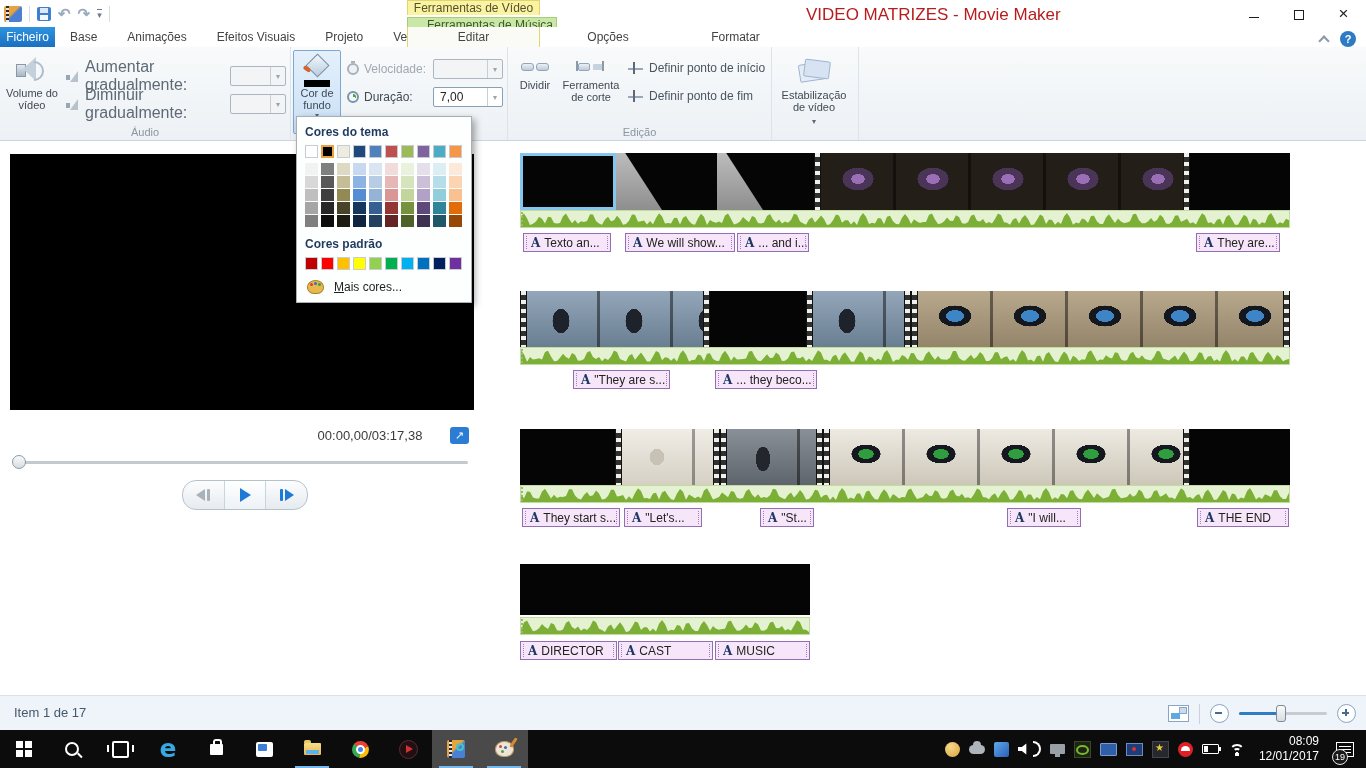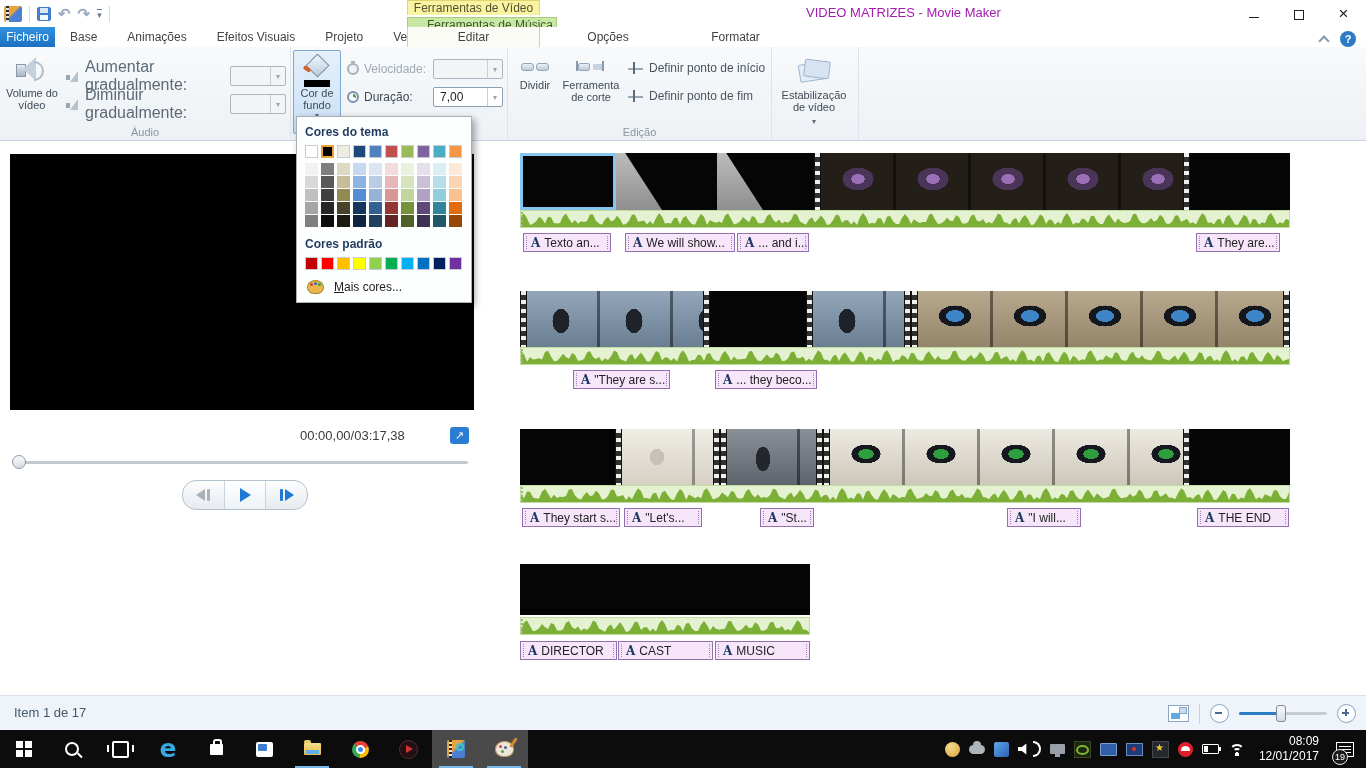--- a/index.html
+++ b/index.html
@@ -18,21 +18,21 @@
   .ic-save::before{content:"";position:absolute;left:3px;top:1px;width:8px;height:5px;background:#DCE8F6;}
   .ic-save::after{content:"";position:absolute;left:3px;bottom:1px;width:8px;height:5px;background:#F4F8FC;}
   .ic-undo,.ic-redo{font-size:15px;font-weight:bold;color:#9AAAC0;line-height:14px;}
   .ic-qcaret{font-size:9px;color:#6A7A8A;border-top:1.5px solid #6A7A8A;padding-top:1px;line-height:8px;}
 
   .ctx-headers{position:absolute;left:407px;top:0;height:22px;display:flex;gap:2px;flex-direction:column;}
   .ctx-h{height:22px;display:flex;align-items:center;justify-content:center;font-size:12px;color:#55513A;}
   .ctx-h.video{width:131px;background:#FAF4A2;border:1px solid #E0D570;border-bottom:none;color:#56512F;}
   .ctx-h.music{width:132px;background:#C9E8A6;border:1px solid #A6CC7E;border-bottom:none;color:#3E5A2C;padding-left:16px;}
   .ctx-h.text{width:119px;background:#E2D0F0;border:1px solid #C2A8DA;border-bottom:none;color:#503A66;}
-  .win-title{position:absolute;left:806px;top:5px;font-size:13px;color:#a21caf;}
+  .win-title{position:absolute;left:806px;top:5px;font-size:17px;color:#b91c1c;}
   .win-controls{position:absolute;right:0;top:0;display:flex;}
   .wc{width:45px;height:28px;display:flex;align-items:center;justify-content:center;}
   .ic-min{width:10px;height:1px;background:#1E1E1E;margin-top:6px;}
   .ic-restore{width:8px;height:8px;border:1px solid #1E1E1E;position:relative;background:#fff;margin-top:2px;}
   .ic-restore::before{content:"";position:absolute;left:2px;top:-3px;width:8px;height:8px;border:1px solid #1E1E1E;z-index:-1;}
   .ic-close{font-size:17px;color:#1E1E1E;line-height:16px;}
 
   
   .tabrow{position:absolute;left:0;top:27px;width:100%;height:20px;background:#FFFFFF;}
   .tab-file{position:absolute;left:0;top:0;width:55px;height:20px;display:flex;align-items:center;justify-content:center;
@@ -125,21 +125,21 @@
   .ddh.second{margin-top:10px;}
   .more{display:flex;align-items:center;gap:10px;margin-top:10px;padding-left:2px;}
   .ic-palette{width:15px;height:12px;background:#E8B84C;border:1px solid #A8832C;border-radius:50% 50% 45% 45%;position:relative;}
   .ic-palette::after{content:"";position:absolute;left:2px;top:2px;width:3px;height:3px;border-radius:50%;background:#D04040;
     box-shadow:4px -1px 0 #3870C0,8px 0 0 #38A048;}
   .morelabel{color:#1E1E1E;font-size:12px;display:inline-block;}
   .morelabel::first-letter{text-decoration:underline;}
 
   
   .video-frame{position:absolute;left:10px;top:154px;width:464px;height:256px;background:#000;}
-  .timecode{position:absolute;left:300px;top:428px;width:140px;text-align:left;font-size:13px;color:#3A3A3A;}
+  .timecode{position:absolute;left:300px;top:428px;width:140px;text-align:center;font-size:13px;color:#3A3A3A;}
   .expand-btn{position:absolute;left:450px;top:427px;width:19px;height:17px;background:#2B7CD3;border-radius:3px;
     color:#fff;display:flex;align-items:center;justify-content:center;font-size:11px;}
   .seek-track{position:absolute;left:16px;top:461px;width:452px;height:3px;background:#C2C9CF;border-radius:2px;}
   .seek-thumb{position:absolute;left:12px;top:455px;width:14px;height:14px;border-radius:50%;
     background:linear-gradient(#FAFAFA,#D8DCE0);border:1px solid #8A9AA8;box-sizing:border-box;}
   .playbar{position:absolute;left:182px;top:480px;width:124px;height:28px;border:1px solid #B4C2CE;border-radius:14px;
     background:linear-gradient(#FDFDFD,#E6EBF0);display:flex;overflow:hidden;}
   .pb{flex:1;display:flex;align-items:center;justify-content:center;gap:2px;}
   .pb.center{border-left:1px solid #C8D4DE;border-right:1px solid #C8D4DE;background:linear-gradient(#FFFFFF,#EDF2F6);}
   .tri-r{width:0;height:0;border-top:7px solid transparent;border-bottom:7px solid transparent;border-left:11px solid #1E7AD4;}

